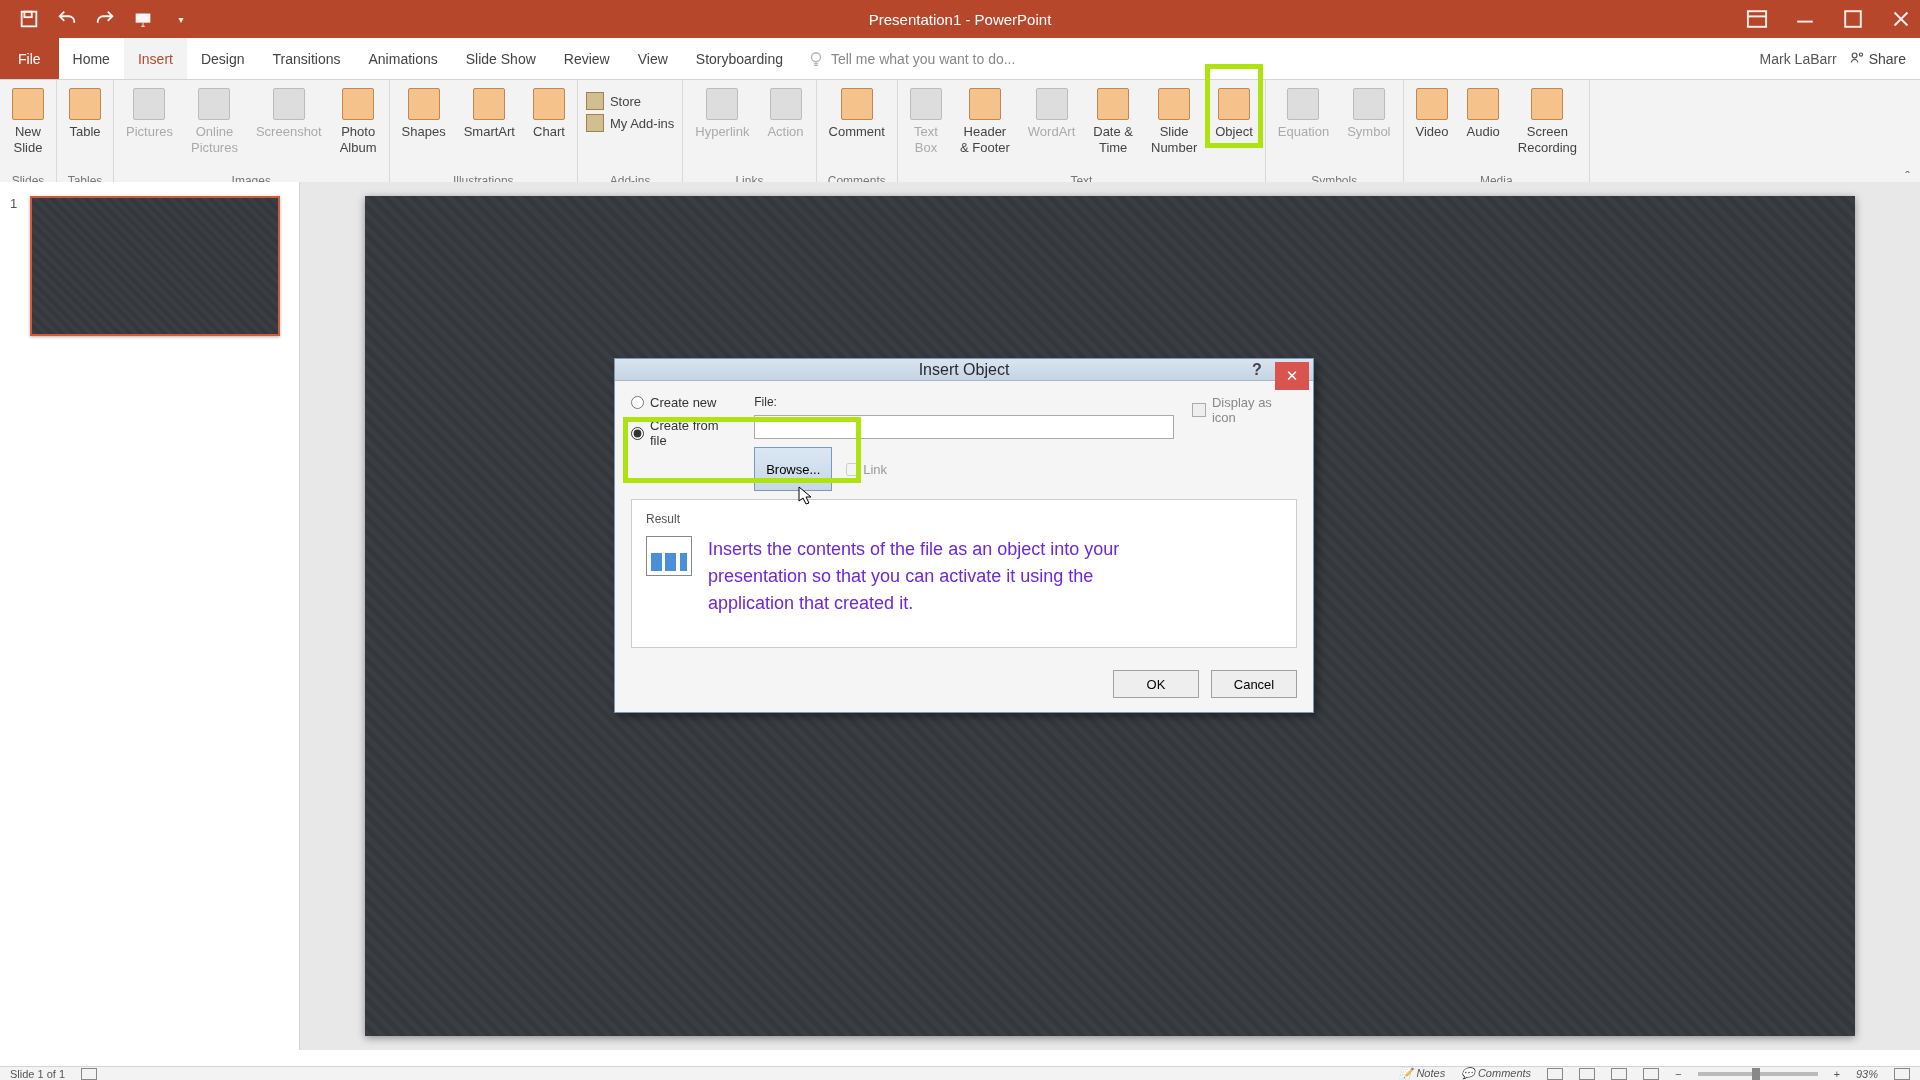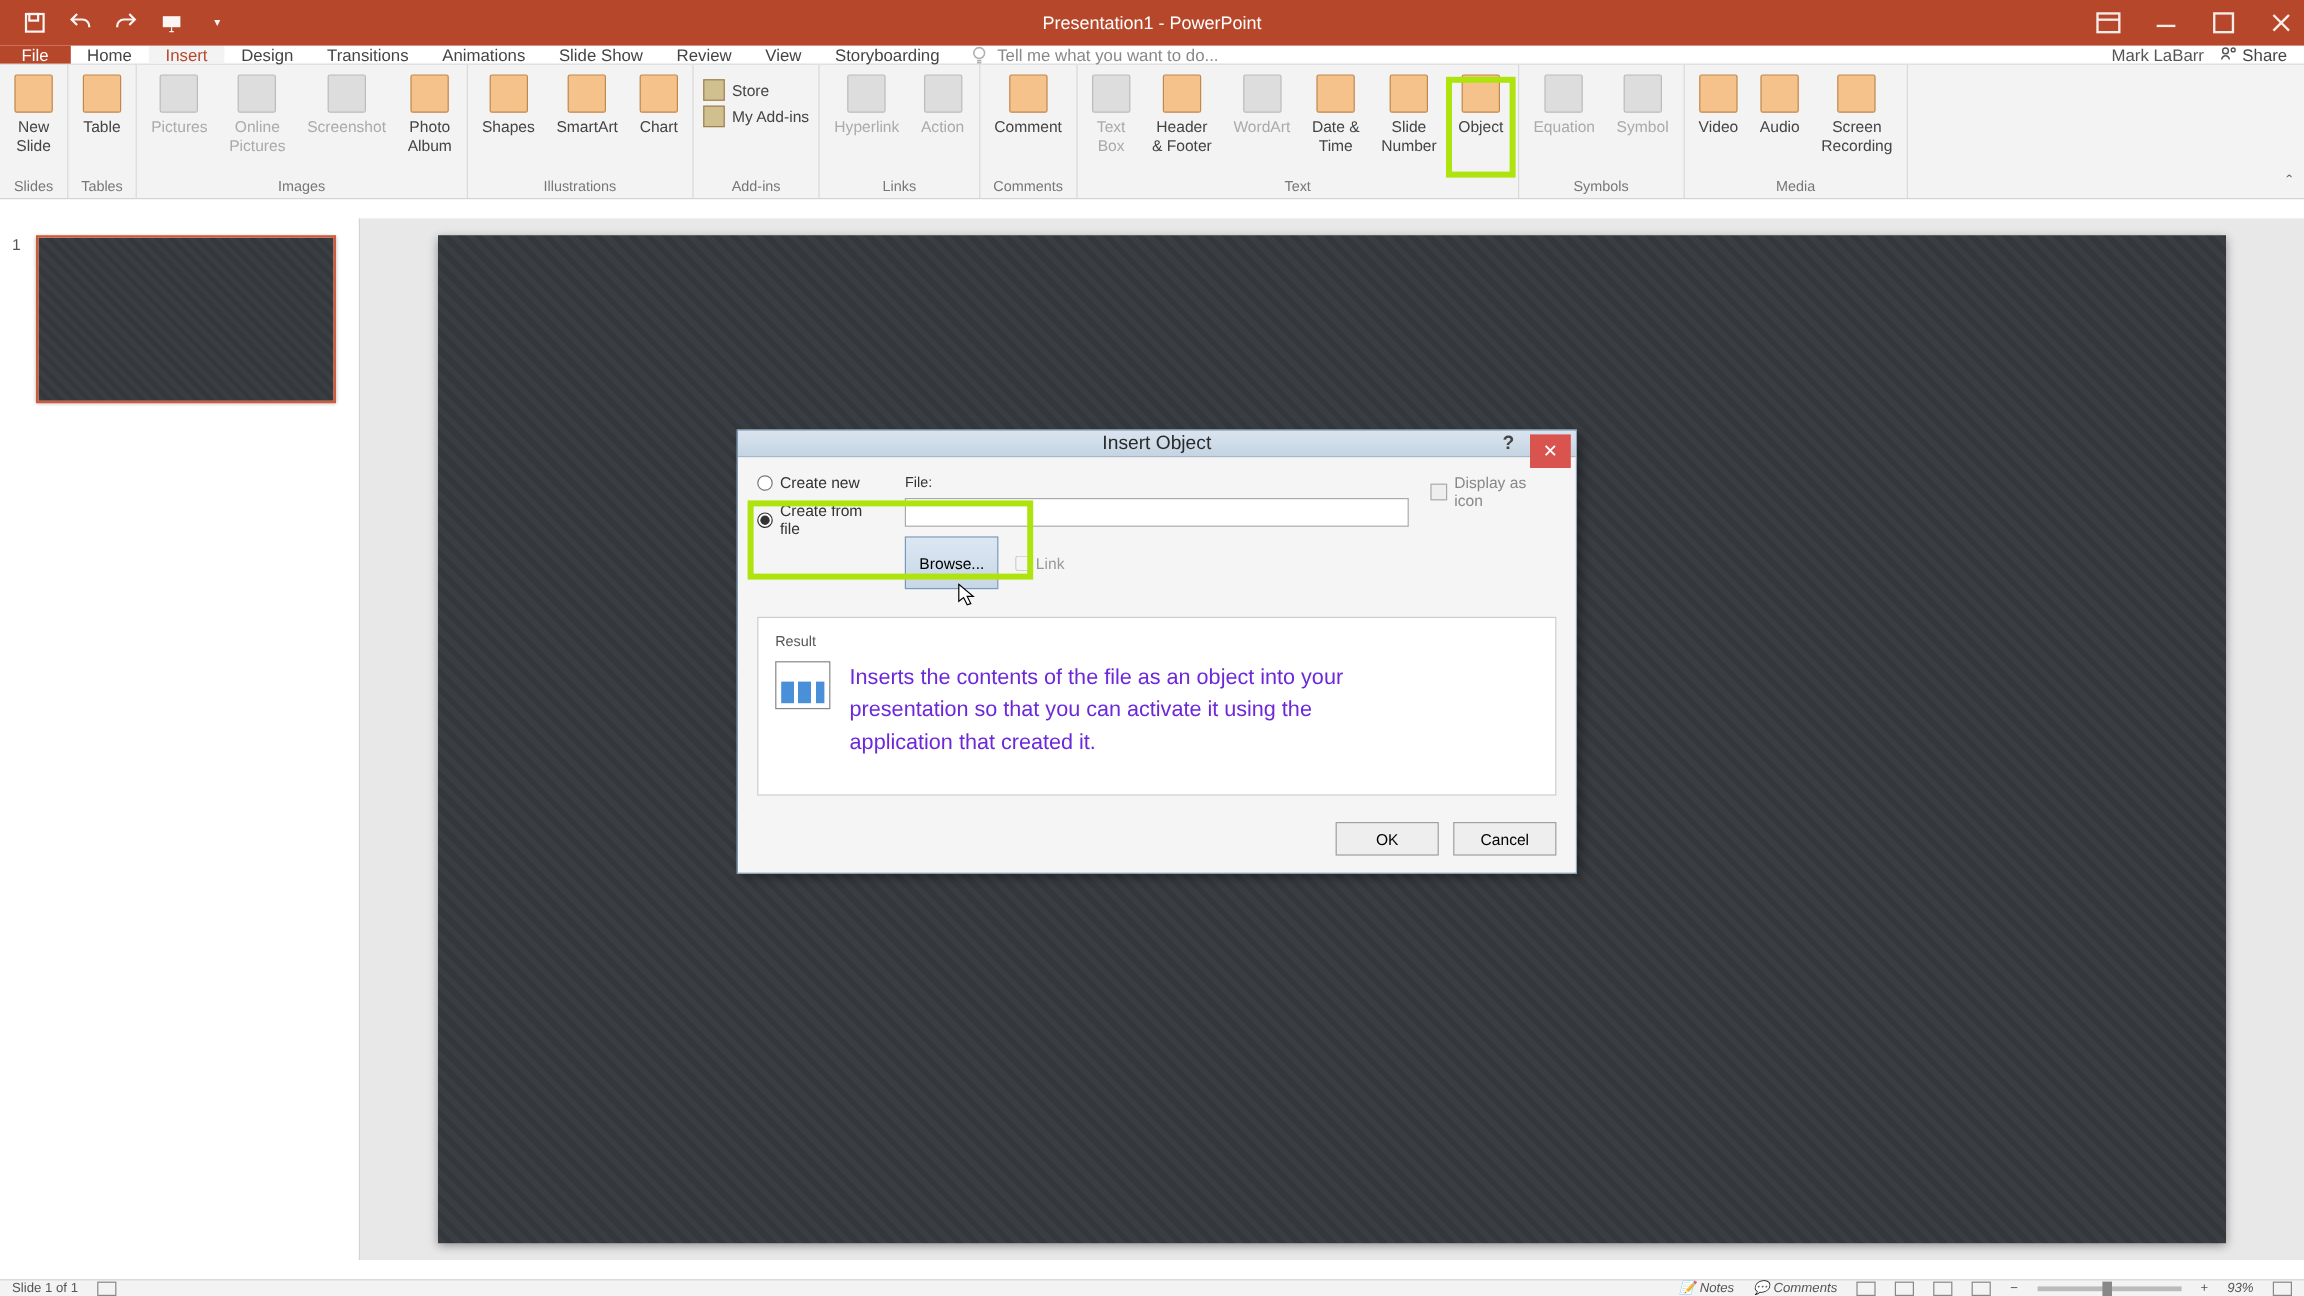--- a/index.html
+++ b/index.html
@@ -7,21 +7,21 @@
 
 
 .titlebar { height: 38px; background: #b7472a; display: flex; align-items: center; color: #fff; font-size: 14px; position: relative; }
 .qat { display: flex; align-items: center; gap: 16px; padding-left: 18px; }
 .qat-icon { width: 22px; height: 22px; display: flex; align-items: center; justify-content: center; color: #fff; opacity: 0.95; }
 .title-center { position: absolute; left: 50%; transform: translateX(-50%); font-size: 15px; }
 .win-controls { position: absolute; right: 6px; display: flex; gap: 22px; align-items: center; }
 .win-ctrl { width: 26px; height: 20px; display:flex; align-items:center; justify-content:center; opacity:0.9; }
 
 
-.tabs-row { height: 16px; background: #fff; display: flex; align-items: stretch; border-bottom: 1px solid #d4d4d4; font-size: 14px; color: #444; text-align: center; }
+.tabs-row { height: 42px; background: #fff; display: flex; align-items: stretch; border-bottom: 1px solid #d4d4d4; font-size: 14px; color: #444; text-align: center; }
 .tab { padding: 0 14px; display: flex; align-items: center; cursor: pointer; }
 .tab.file { background: #b7472a; color: #fff; padding: 0 18px; }
 .tab.active { background: #f3f3f3; color: #b7472a; }
 .tellme { display: flex; align-items: center; gap: 6px; color: #888; margin-left: 10px; }
 .bulb { width: 18px; height: 18px; }
 .tabs-right { margin-left: auto; display: flex; align-items: center; gap: 12px; padding-right: 14px; }
 .tabs-right .user { color: #555; }
 .share-btn { display: flex; align-items:center; gap:4px; color:#444; }
 
 
@@ -69,21 +69,21 @@
 .radio-col input { accent-color: #333; }
 .file-col { flex:1; display:flex; flex-direction:column; gap:6px; }
 .file-lbl { font-size:12px; }
 .file-input-row { display:flex; flex-direction:column; gap:8px; }
 .file-input { width: 420px; height: 24px; border:1px solid #aaa; background:#fff; padding:0 4px; }
 .browse-link-row { display:flex; align-items:center; gap:14px; }
 .browse-btn { width: 78px; height: 44px; border:1px solid #7a99b8; background: linear-gradient(#dbe7f3,#c8d7e6); font-size:13px; cursor:pointer; }
 .link-chk { display:flex; align-items:center; gap:4px; color:#999; }
 .disp-icon { display:flex; align-items:center; gap:6px; font-size:13px; color:#888; }
 .disp-icon .chk { width:14px; height:14px; border:1px solid #aaa; background:#eee; }
-.result-box { margin-top: 23px; border:1px solid #ccc; background:#fff; padding: 12px 25px 30px 14px; }
+.result-box { margin-top: 8px; border:1px solid #ccc; background:#fff; padding: 12px 25px 30px 14px; }
 .result-lbl { font-size:12px; color:#555; margin-bottom:10px; }
 .result-content { display:flex; gap:16px; align-items:flex-start; }
 .result-ic { width:46px; height:40px; border:1px solid #888; background:#fff; position:relative; }
 .result-ic::after { content:""; position:absolute; left:4px; right:4px; bottom:4px; height:18px; background: linear-gradient(90deg,#4a90d9 30%, transparent 30% 40%, #4a90d9 40% 70%, transparent 70% 80%, #4a90d9 80%); }
 .result-txt { font-size:18px; color:#6d28d9; line-height:1.5; max-width: 430px; }
 .dlg-btns { display:flex; justify-content:flex-end; gap:12px; margin-top:22px; }
 .dlg-btns button { width:86px; height:28px; border:1px solid #a0a0a0; background:#eee; font-size:13px; }
 
 
 .hl2 { position:absolute; border:5px solid #aee30e; pointer-events:none; }

